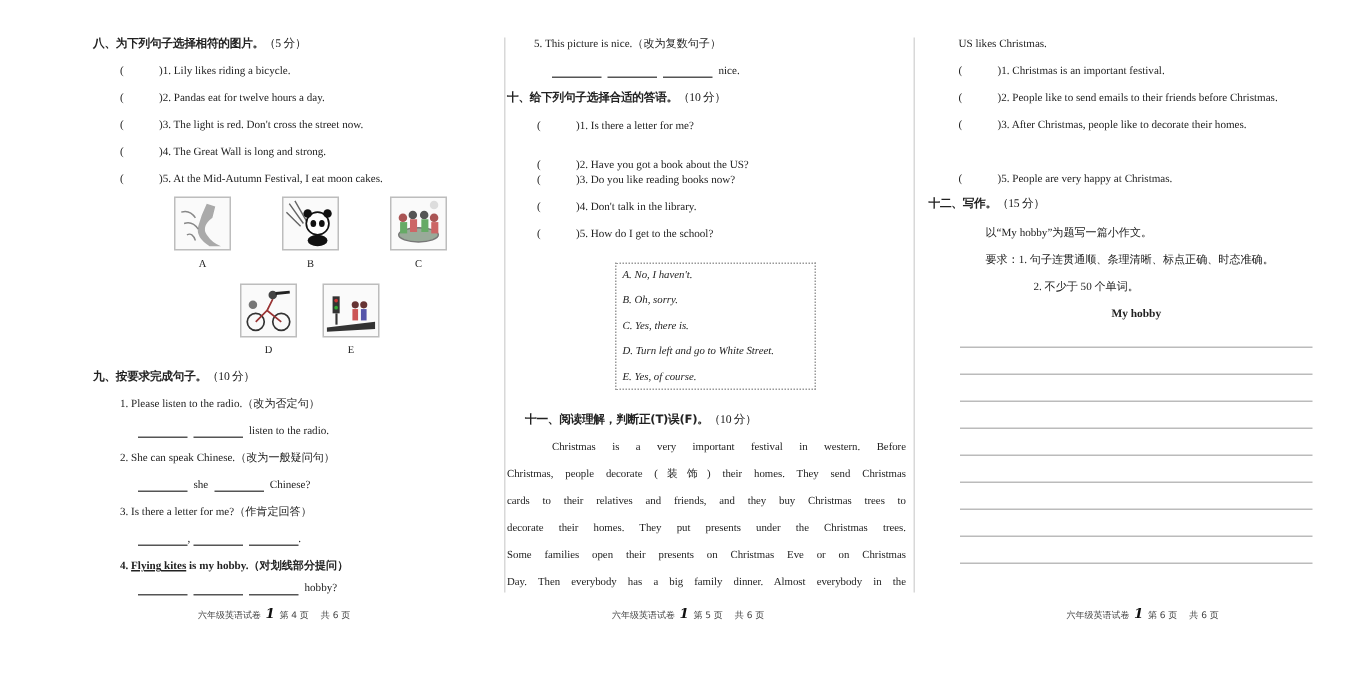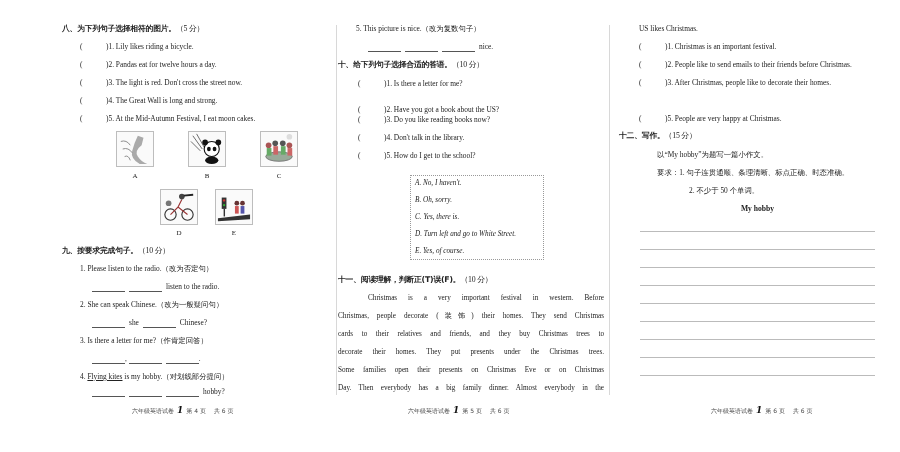--- a/index.html
+++ b/index.html
@@ -127,21 +127,21 @@
   <div class="line" style="left:18px;top:300px;">2. She can speak Chinese.（改为一般疑问句）</div>
   <div class="line" style="left:30px;top:318px;">
     <span class="blank" style="width:33px;"></span><span style="margin-right:4px;">she</span><span class="blank" style="width:33px;"></span><span>Chinese?</span>
   </div>
 
   <div class="line" style="left:18px;top:336px;">3. Is there a letter for me?（作肯定回答）</div>
   <div class="line" style="left:30px;top:354px;">
     <span class="blank" style="width:33px;margin-right:0;"></span><span style="margin-right:2px;">,</span><span class="blank" style="width:33px;"></span><span class="blank" style="width:33px;margin-right:0;"></span><span>.</span>
   </div>
 
-  <div class="line" style="left:18px;top:372px;">
+  <div class="line" style="left:18px;top:372px;font-weight:bold;">
     <span>4. </span><span class="ul">Flying kites</span><span> is my hobby.（对划线部分提问）</span>
   </div>
   <div class="line" style="left:30px;top:387px;">
     <span class="blank" style="width:33px;"></span><span class="blank" style="width:33px;"></span><span class="blank" style="width:33px;"></span><span>hobby?</span>
   </div>
 
   <div class="footer" style="left:70px;">
     <span>六年级英语试卷</span><span class="logo">1</span><span style="margin-right:8px;">第 4 页</span><span>共 6 页</span>
   </div>
 </div>
@@ -175,21 +175,21 @@
   </div>
 
   <div class="optbox">
     <div class="opt" style="top:3px;">A. No, I haven't.</div>
     <div class="opt" style="top:20px;">B. Oh, sorry.</div>
     <div class="opt" style="top:37px;">C. Yes, there is.</div>
     <div class="opt" style="top:54px;">D. Turn left and go to White Street.</div>
     <div class="opt" style="top:71px;">E. Yes, of course.</div>
   </div>
 
-  <div class="head" style="left:0;top:275px;text-align:right;">
+  <div class="head" style="left:12px;top:275px;text-align:right;">
     <span>十一、阅读理解，判断正(T)误(F)。</span><span class="pts">（10 分）</span>
   </div>
 
   <div class="para" style="top:293px;padding-left:30px;">Christmas is a very important festival in western. Before</div>
   <div class="para" style="top:311px;">Christmas, people decorate (装饰) their homes. They send Christmas</div>
   <div class="para" style="top:347px;">decorate their homes. They put presents under the Christmas trees.</div>
   <div class="para" style="top:329px;">cards to their relatives and friends, and they buy Christmas trees to</div>
   <div class="para" style="top:365px;">Some families open their presents on Christmas Eve or on Christmas</div>
   <div class="para" style="top:383px;">Day. Then everybody has a big family dinner. Almost everybody in the</div>
 

